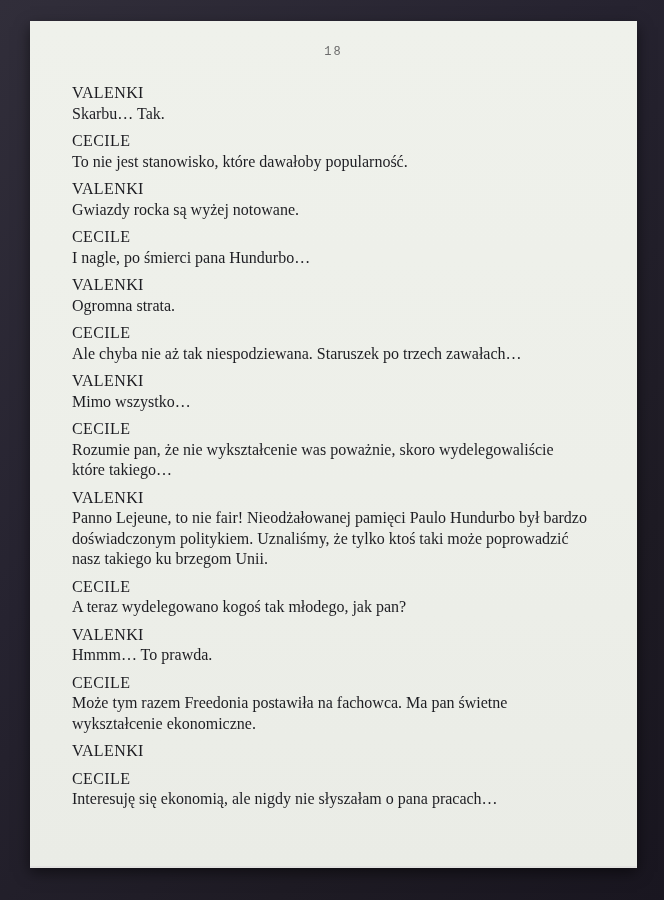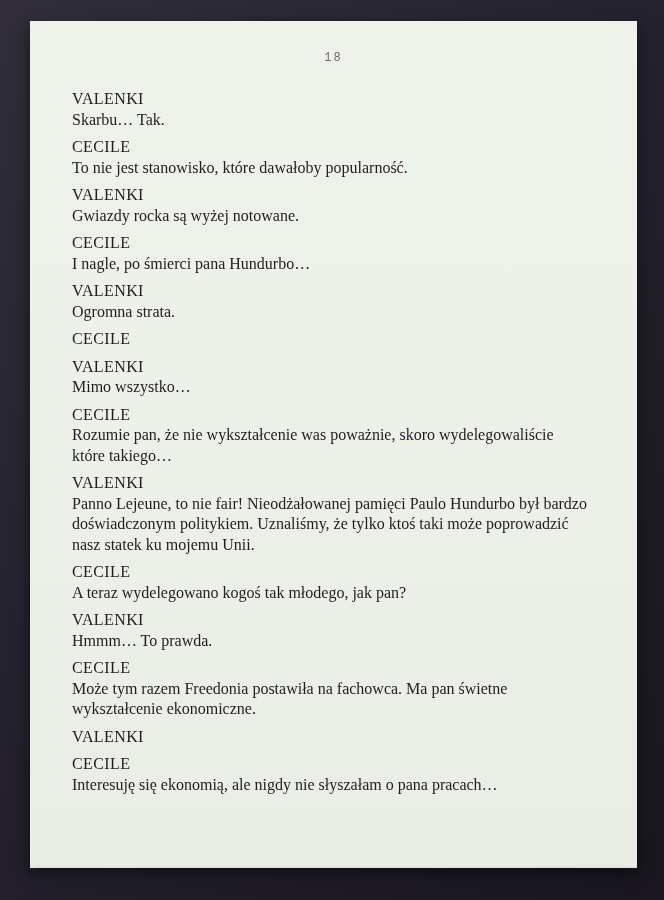--- a/index.html
+++ b/index.html
@@ -17,21 +17,21 @@
   .paper {
     position: absolute;
     left: 30px;
     top: 21px;
     width: 607px;
     height: 845px;
     background: linear-gradient(180deg, #eff1eb 0%, #edefe9 55%, #eaece6 100%);
     box-shadow: 0 2px 0 rgba(250, 250, 246, 0.9), 0 6px 14px rgba(0,0,0,0.55);
   }
   .page-number {
-    padding-top: 30px;
+    padding-top: 24px;
     text-align: center;
     font-family: "Liberation Mono", "DejaVu Sans Mono", monospace;
     font-size: 12px;
     line-height: 14px;
     letter-spacing: 2px;
     color: #6b6b6b;
   }
   .content {
     margin-top: 24px;
     padding: 0 45px 0 42px;
@@ -80,38 +80,39 @@
         <div class="line">I nagle, po śmierci pana Hundurbo…</div>
       </div>
 
       <div class="dialogue-block">
         <div class="speaker">VALENKI</div>
         <div class="line">Ogromna strata.</div>
       </div>
 
       <div class="dialogue-block">
         <div class="speaker">CECILE</div>
+        <div class="line">Ale chyba nie aż tak niespodziewana. Staruszek po trzech zawałach…</div>
       </div>
 
       <div class="dialogue-block">
         <div class="speaker">VALENKI</div>
         <div class="line">Mimo wszystko…</div>
       </div>
 
       <div class="dialogue-block">
         <div class="speaker">CECILE</div>
         <div class="line">Rozumie pan, że nie wykształcenie was poważnie, skoro wydelegowaliście</div>
         <div class="line">które takiego…</div>
       </div>
 
       <div class="dialogue-block">
         <div class="speaker">VALENKI</div>
         <div class="line">Panno Lejeune, to nie fair! Nieodżałowanej pamięci Paulo Hundurbo był bardzo</div>
         <div class="line">doświadczonym politykiem. Uznaliśmy, że tylko ktoś taki może poprowadzić</div>
-        <div class="line">nasz statek ku mojemu Unii.</div>
+        <div class="line">nasz takiego ku brzegom Unii.</div>
       </div>
 
       <div class="dialogue-block">
         <div class="speaker">CECILE</div>
         <div class="line">A teraz wydelegowano kogoś tak młodego, jak pan?</div>
       </div>
 
       <div class="dialogue-block">
         <div class="speaker">VALENKI</div>
         <div class="line">Hmmm… To prawda.</div>

